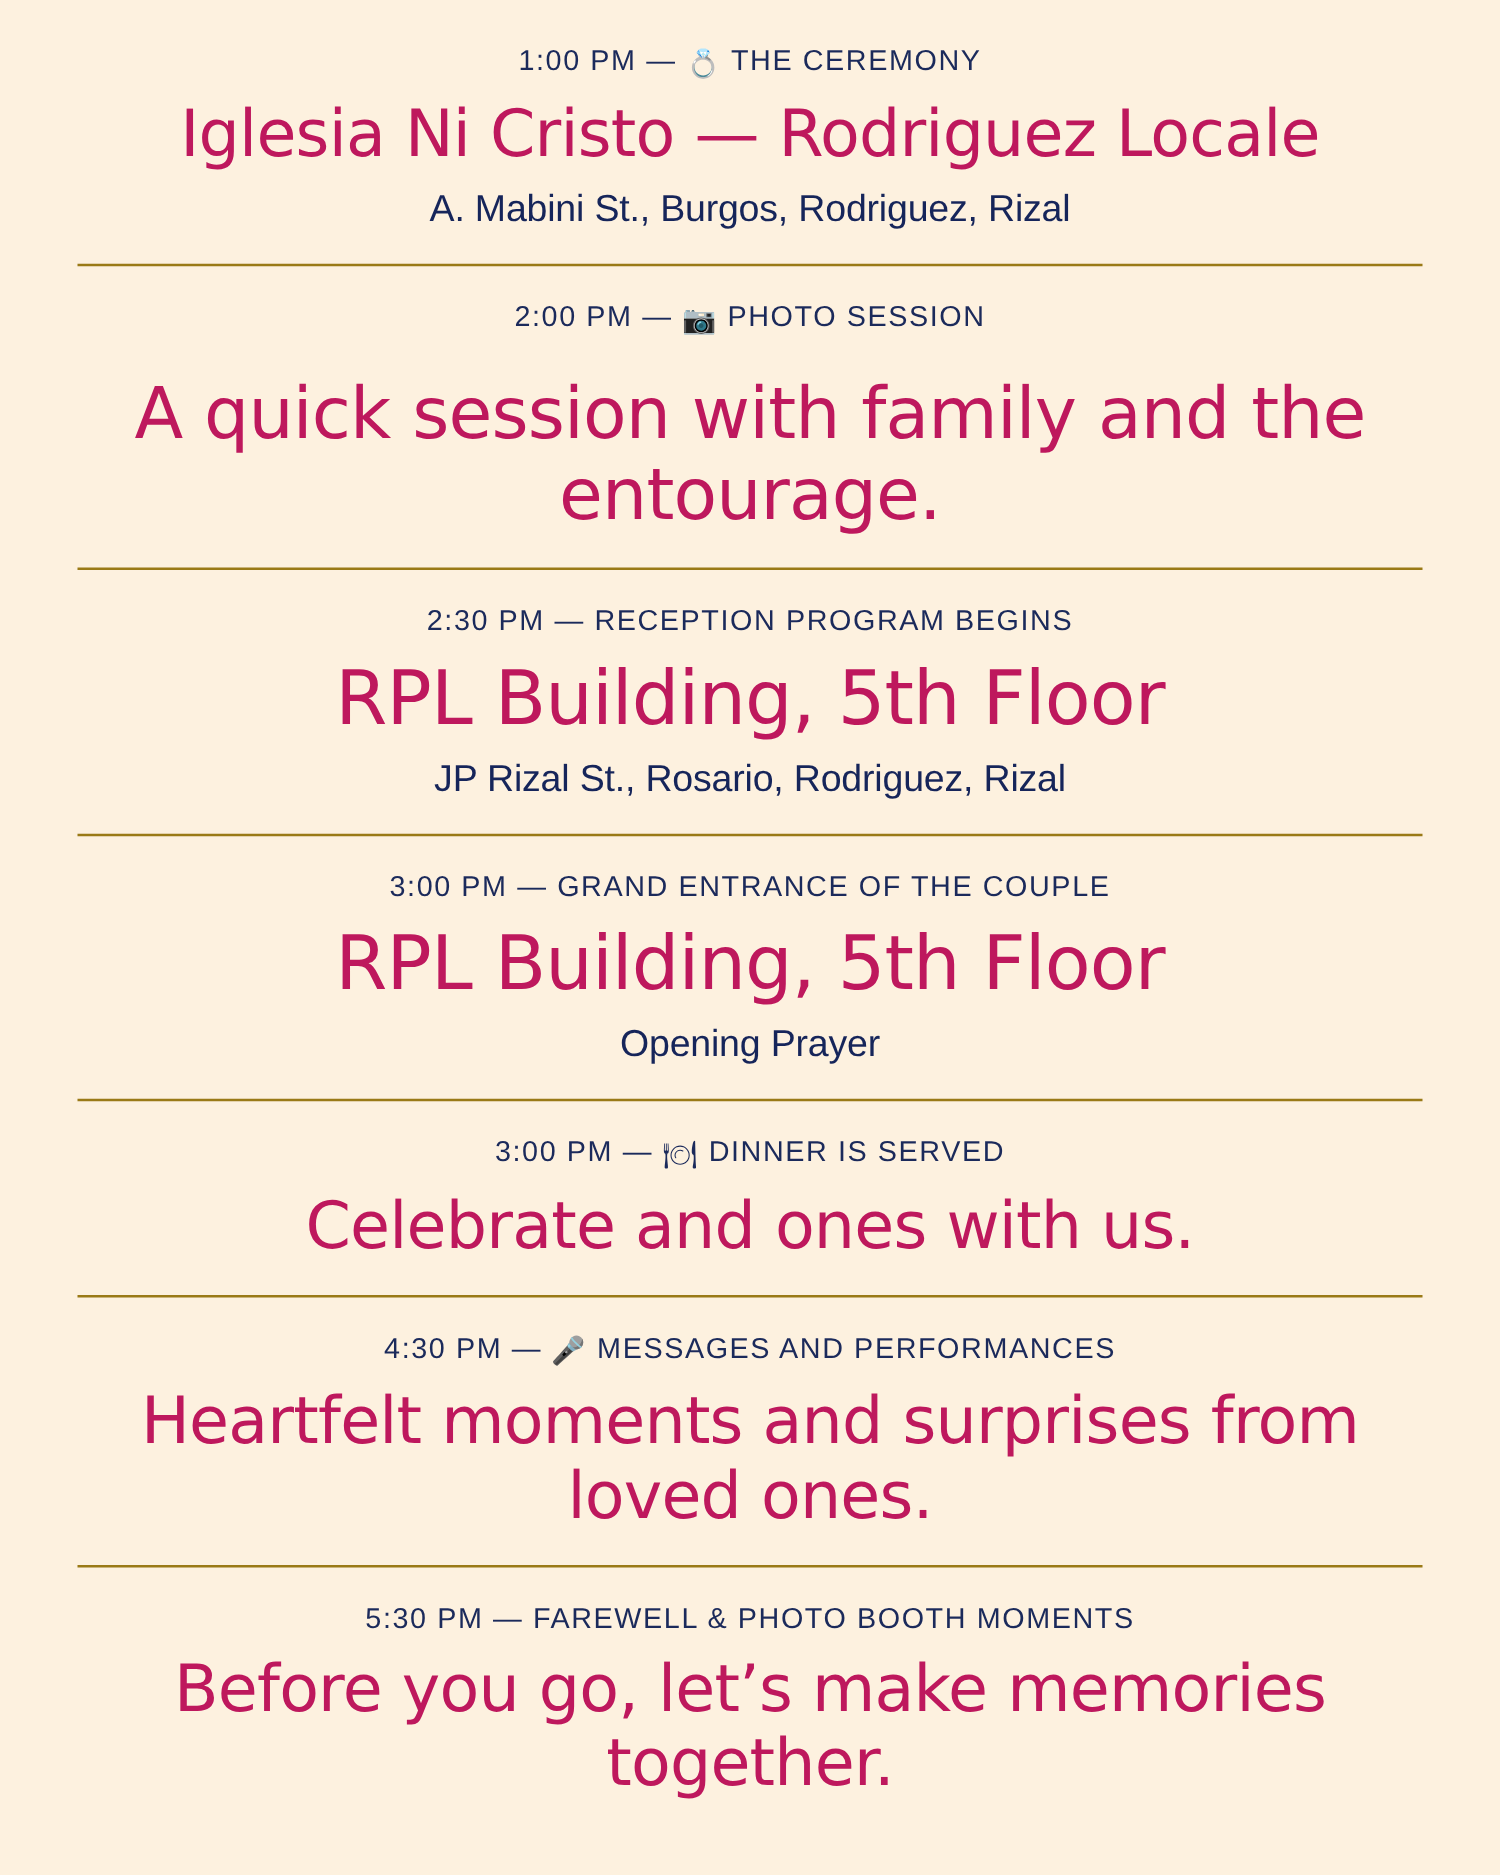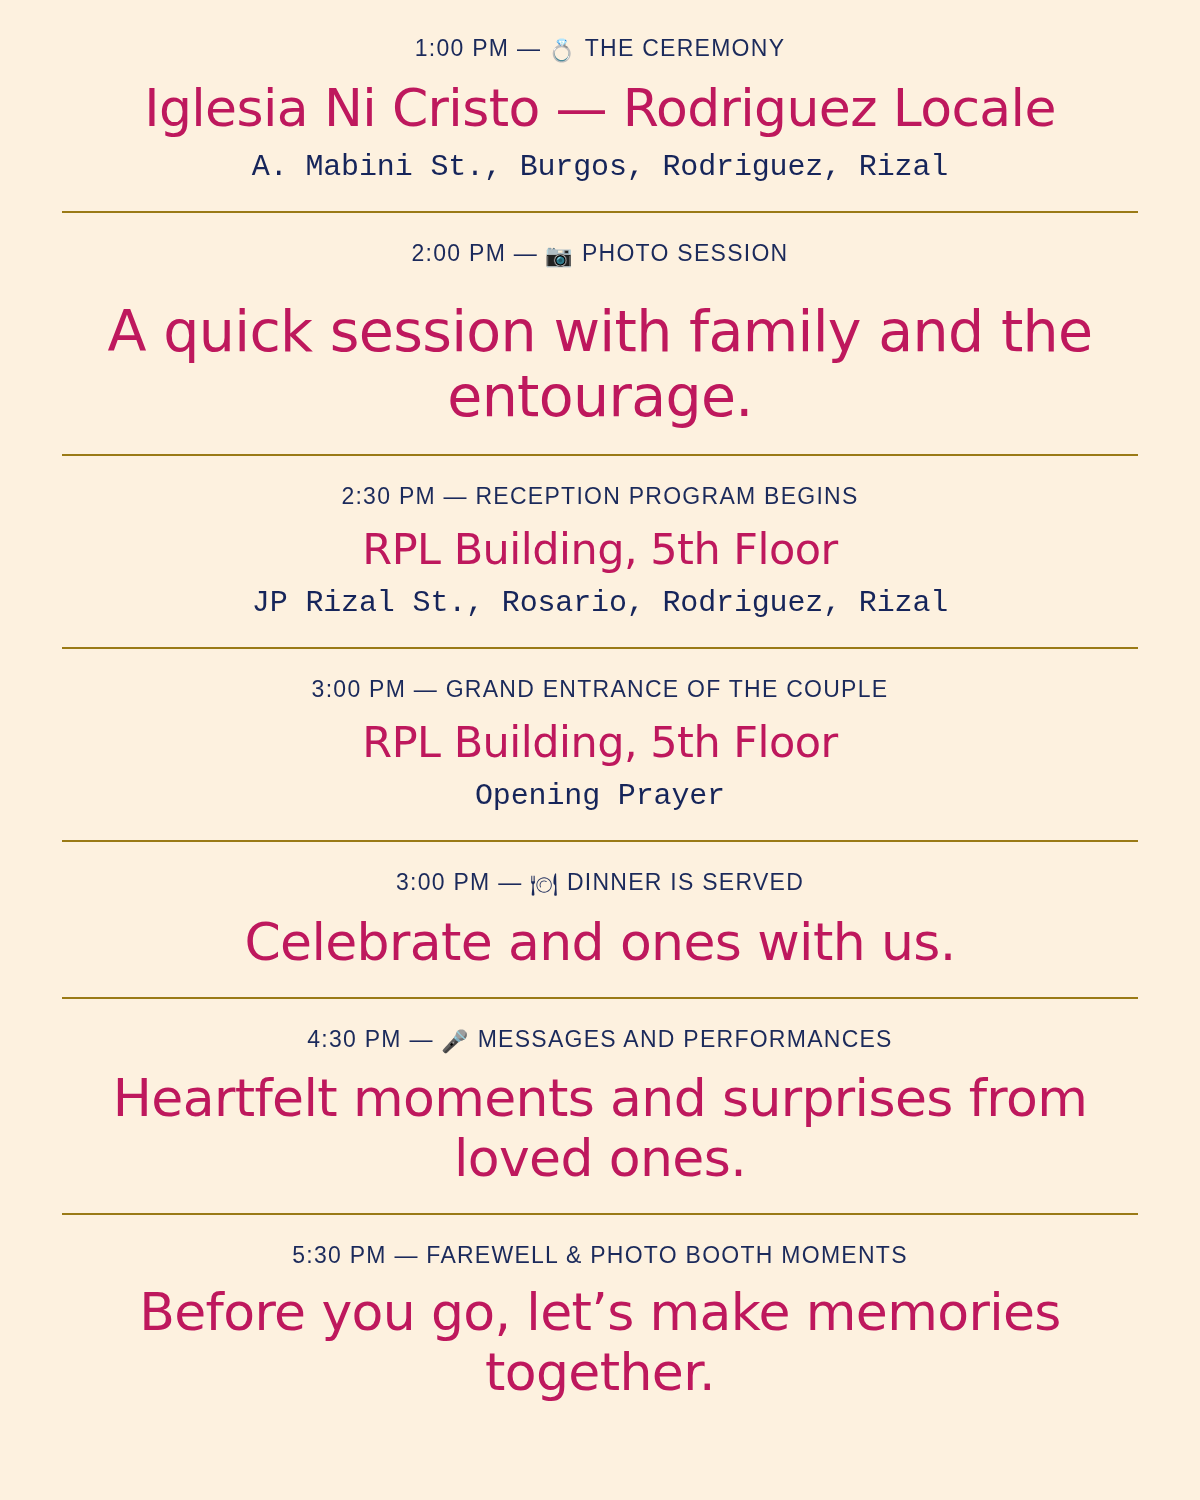--- a/index.html
+++ b/index.html
@@ -40,24 +40,24 @@
   }
   .event-title {
     font-family: "DejaVu Sans", sans-serif;
     font-weight: 400;
     line-height: 1.15;
     letter-spacing: -0.012em;
     color: #be185d;
   }
   .size-lg { font-size: 52px; }
   .size-xl { font-size: 57px; margin-top: 15px; }
-  .size-md { font-size: 43px; }
+  .size-md { font-size: 60px; }
   .event-sub {
     font-size: 30px;
-    font-family: Liberation Mono, monospace;
+    font-family: Liberation Sans, sans-serif;
     color: #16255A;
     line-height: 1.3;
     letter-spacing: -0.005em;
   }
   .divider {
     border: 0;
     border-top: 2px solid #9A7A16;
     width: 100%;
     margin: 0;
   }

